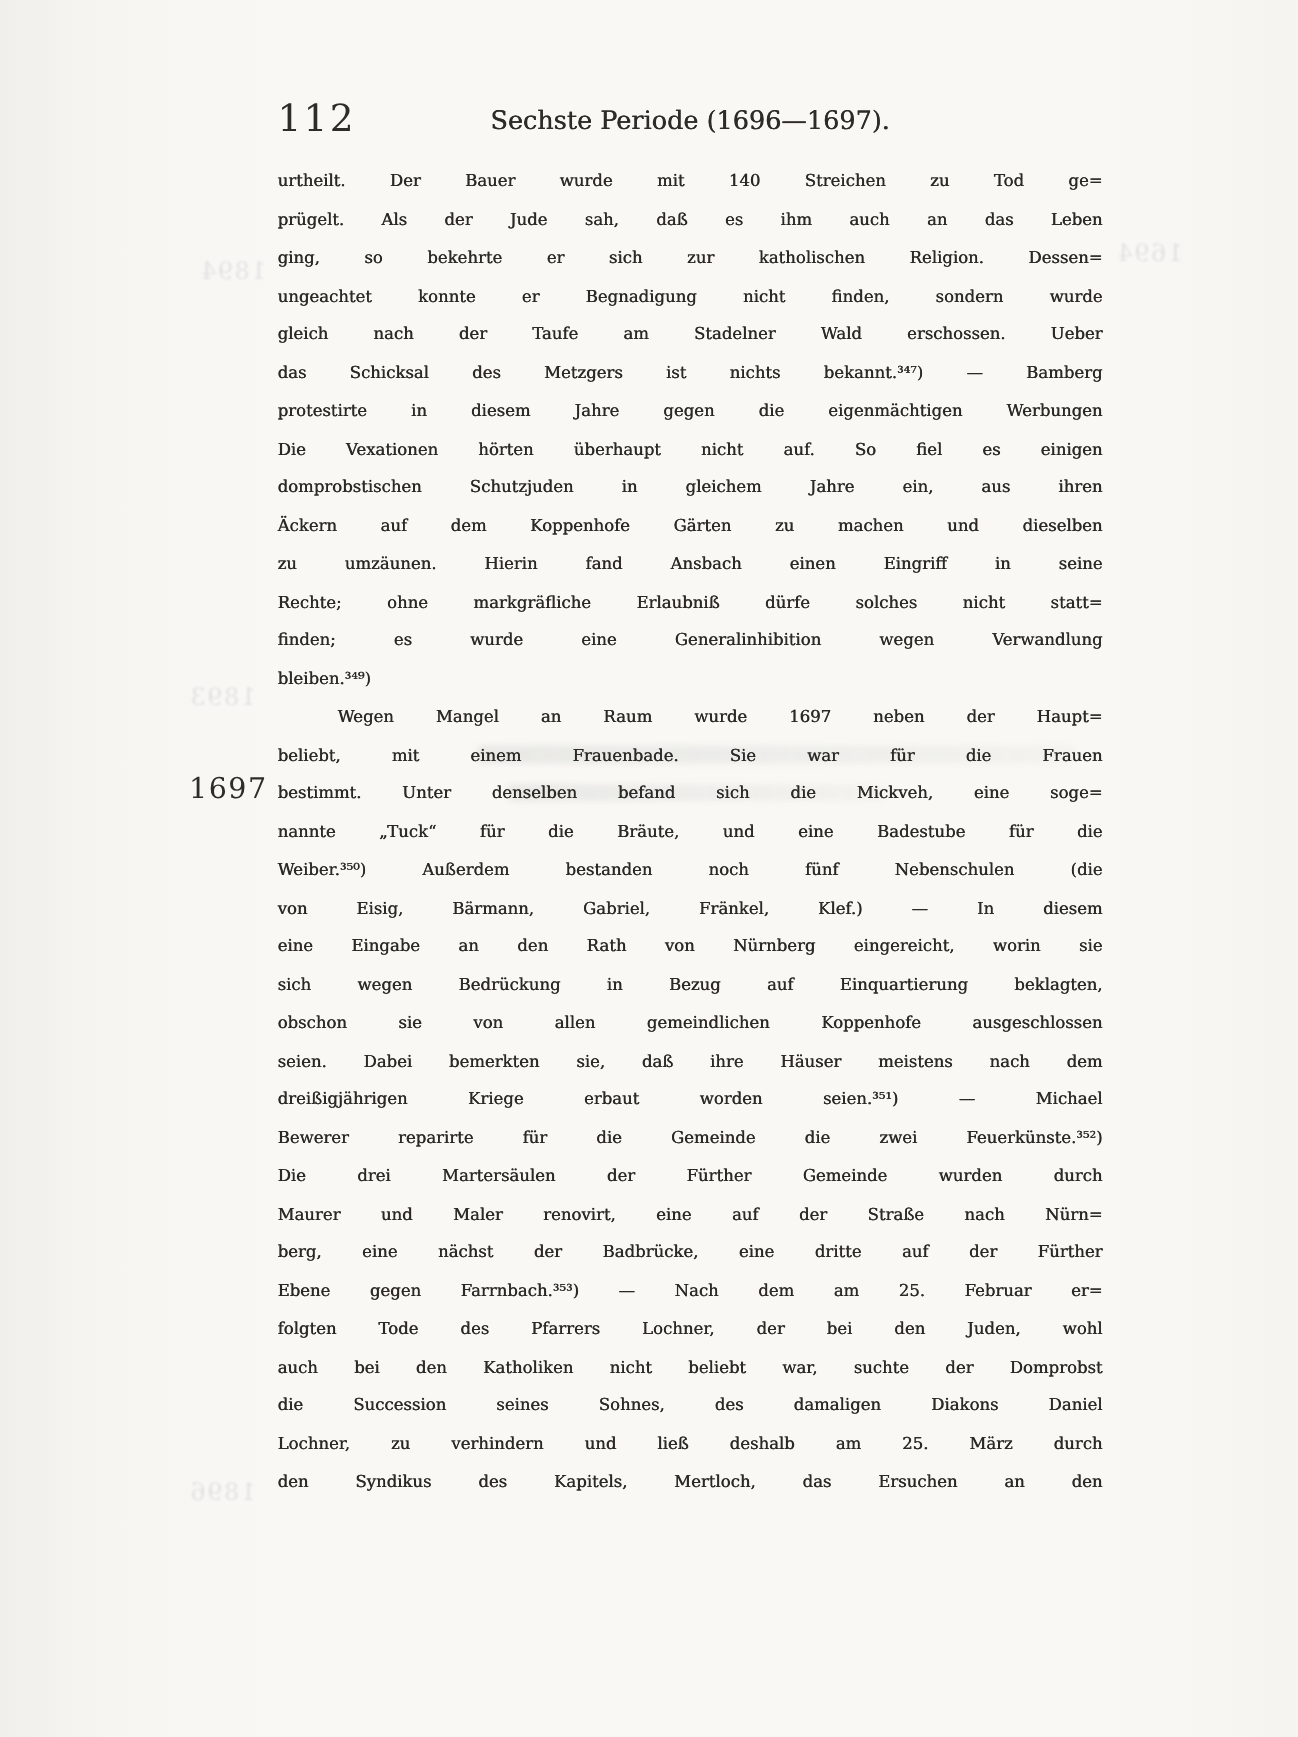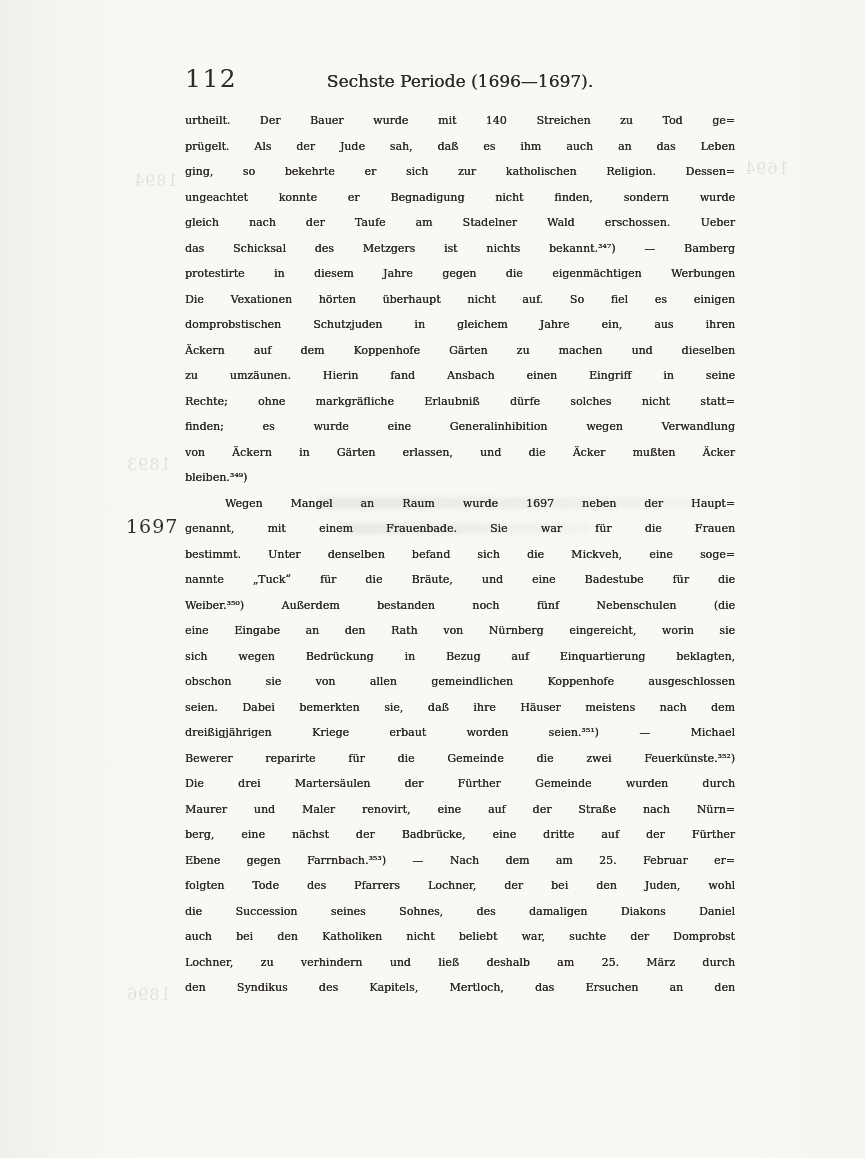--- a/index.html
+++ b/index.html
@@ -77,37 +77,37 @@
       <div class="tline">ungeachtet konnte er Begnadigung nicht finden, sondern wurde</div>
       <div class="tline">gleich nach der Taufe am Stadelner Wald erschossen. Ueber</div>
       <div class="tline">das Schicksal des Metzgers ist nichts bekannt.³⁴⁷) — Bamberg</div>
       <div class="tline">protestirte in diesem Jahre gegen die eigenmächtigen Werbungen</div>
       <div class="tline">Die Vexationen hörten überhaupt nicht auf. So fiel es einigen</div>
       <div class="tline">domprobstischen Schutzjuden in gleichem Jahre ein, aus ihren</div>
       <div class="tline">Äckern auf dem Koppenhofe Gärten zu machen und dieselben</div>
       <div class="tline">zu umzäunen. Hierin fand Ansbach einen Eingriff in seine</div>
       <div class="tline">Rechte; ohne markgräfliche Erlaubniß dürfe solches nicht statt=</div>
       <div class="tline">finden; es wurde eine Generalinhibition wegen Verwandlung</div>
-      <div class="tline">von Äckern in Gärten erlassen, und die Äcker mußten Äcker</div>
       <div class="tline para-end">bleiben.³⁴⁹)</div>
       <div class="tline indent">Wegen Mangel an Raum wurde 1697 neben der Haupt=</div>
-      <div class="tline">genannt, mit einem Frauenbade. Sie war für die Frauen</div>
+      <div class="tline">beliebt, mit einem Frauenbade. Sie war für die Frauen</div>
       <div class="tline">bestimmt. Unter denselben befand sich die Mickveh, eine soge=</div>
       <div class="tline">nannte „Tuck“ für die Bräute, und eine Badestube für die</div>
       <div class="tline">Weiber.³⁵⁰) Außerdem bestanden noch fünf Nebenschulen (die</div>
+      <div class="tline">von Eisig, Bärmann, Gabriel, Fränkel, Klef.) — In diesem</div>
       <div class="tline">eine Eingabe an den Rath von Nürnberg eingereicht, worin sie</div>
       <div class="tline">sich wegen Bedrückung in Bezug auf Einquartierung beklagten,</div>
       <div class="tline">obschon sie von allen gemeindlichen Koppenhofe ausgeschlossen</div>
       <div class="tline">seien. Dabei bemerkten sie, daß ihre Häuser meistens nach dem</div>
       <div class="tline">dreißigjährigen Kriege erbaut worden seien.³⁵¹) — Michael</div>
       <div class="tline">Bewerer reparirte für die Gemeinde die zwei Feuerkünste.³⁵²)</div>
       <div class="tline">Die drei Martersäulen der Fürther Gemeinde wurden durch</div>
       <div class="tline">Maurer und Maler renovirt, eine auf der Straße nach Nürn=</div>
       <div class="tline">berg, eine nächst der Badbrücke, eine dritte auf der Fürther</div>
       <div class="tline">Ebene gegen Farrnbach.³⁵³) — Nach dem am 25. Februar er=</div>
       <div class="tline">folgten Tode des Pfarrers Lochner, der bei den Juden, wohl</div>
+      <div class="tline">auch bei den Katholiken nicht beliebt war, suchte der Domprobst</div>
       <div class="tline">die Succession seines Sohnes, des damaligen Diakons Daniel</div>
-      <div class="tline">auch bei den Katholiken nicht beliebt war, suchte der Domprobst</div>
       <div class="tline">Lochner, zu verhindern und ließ deshalb am 25. März durch</div>
       <div class="tline">den Syndikus des Kapitels, Mertloch, das Ersuchen an den</div>
     </main>
 
 </div>
 
 </body></html>

